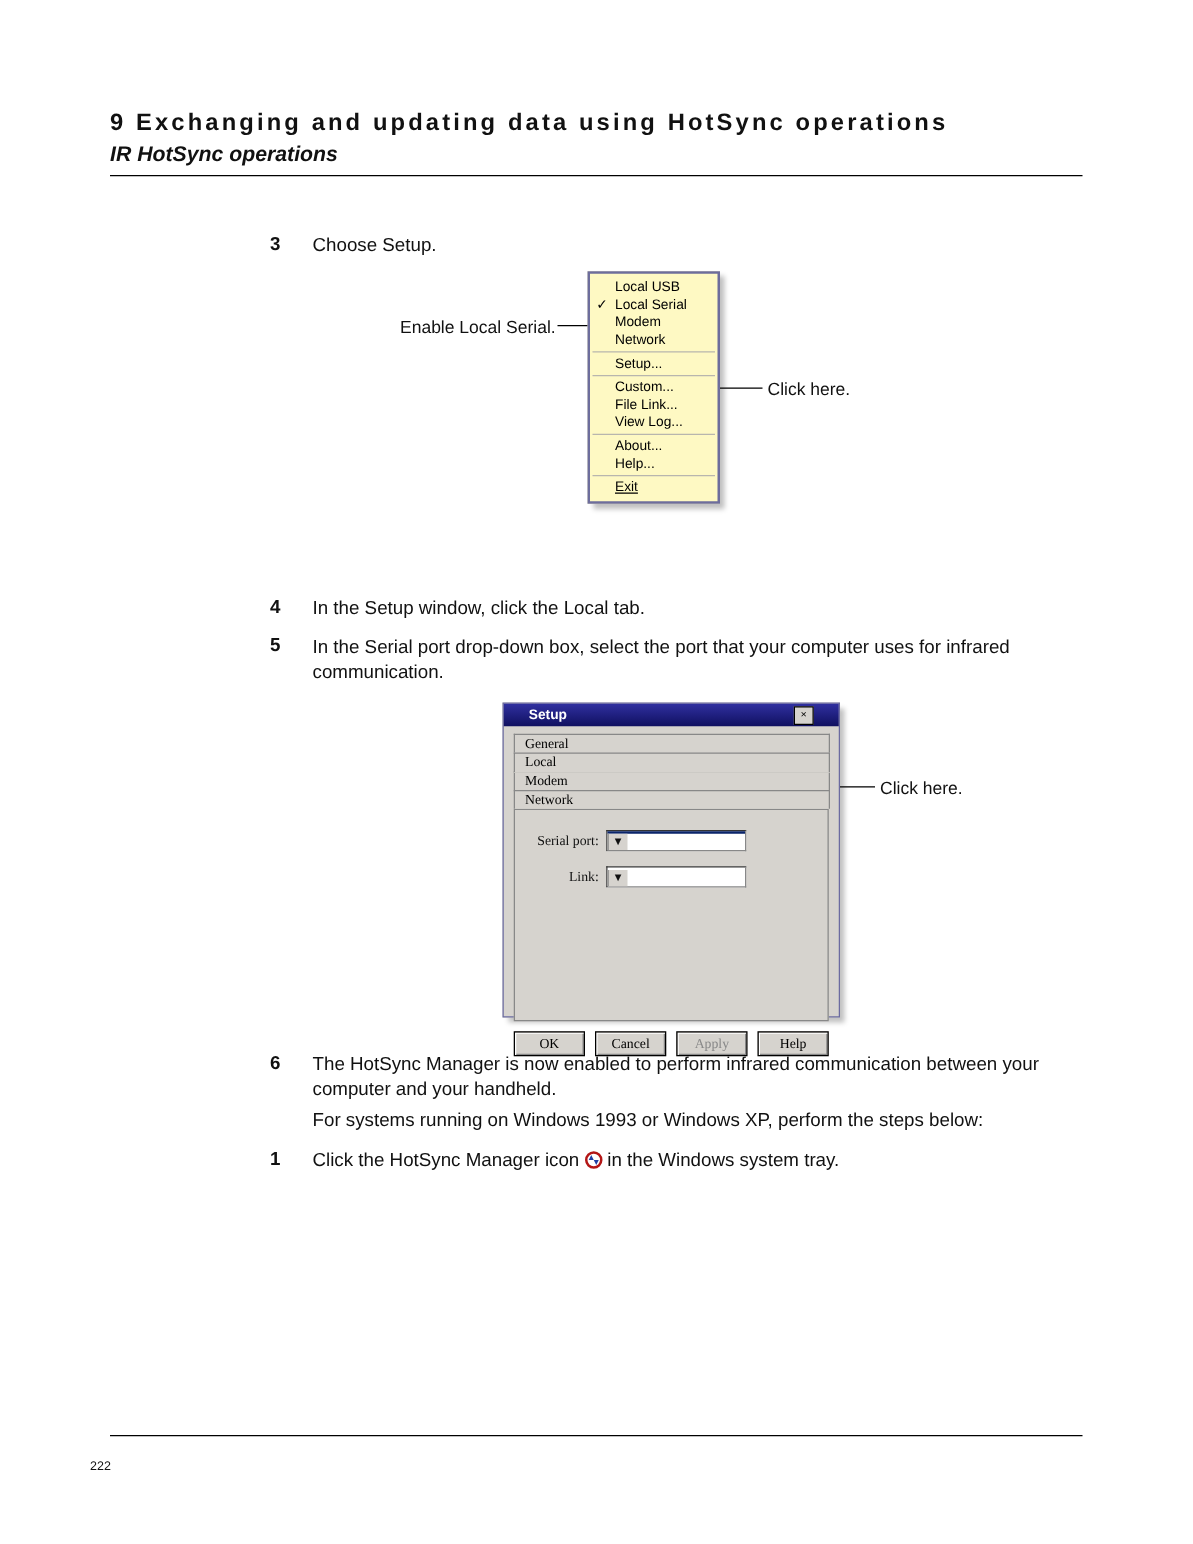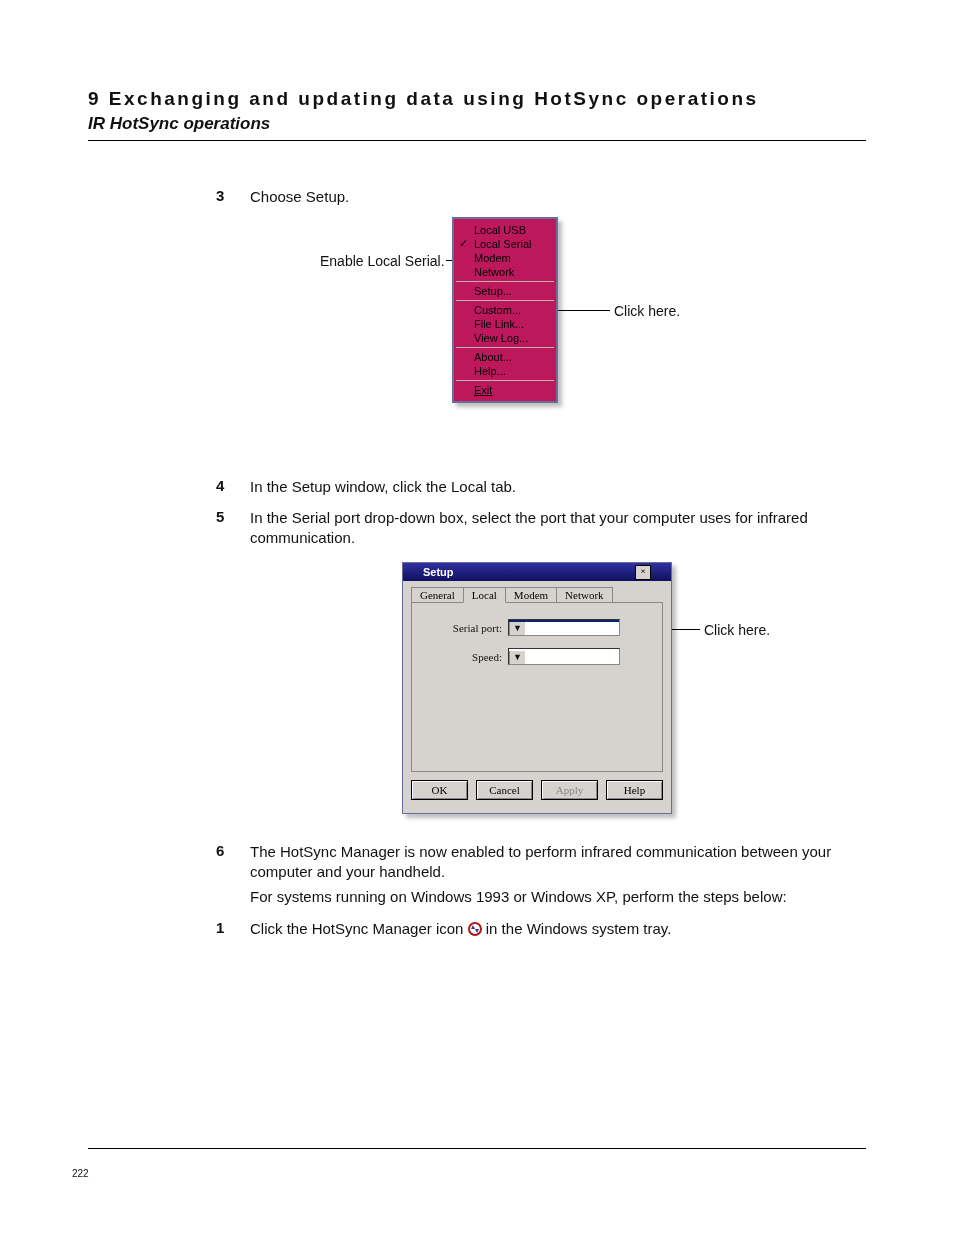--- a/index.html
+++ b/index.html
@@ -52,24 +52,24 @@
   }
   .step .body p { margin: 0 0 4px 0; }
   
   .fig1 {
     position: relative;
     height: 250px;
     margin: 4px 0 10px 0;
   }
   .ctx-menu {
     position: absolute;
-    left: 364px;
+    left: 382px;
     top: 0;
     width: 98px;
-    background: #be185d;
+    background: #fef9c3;
     border: 2px solid #6d6d9c;
     box-shadow: 4px 4px 4px rgba(0,0,0,.25);
     font: 11px "Tahoma", sans-serif;
     color: #000;
     padding: 2px;
   }
   .ctx-group {
     border-bottom: 1px solid #b8b6ae;
     padding: 2px 0;
   }
@@ -134,20 +134,21 @@
     font: bold 9px/11px Tahoma;
     text-align: center;
   }
   .dlg-body {
     padding: 6px 8px 8px 8px;
   }
   .tabstrip {
     display: flex;
     gap: 0;
     margin-bottom: 0;
+    flex-direction: column;
   }
   .tab {
     font: 11px Tahoma;
     color:#000;
     padding: 1px 8px;
     border: 1px solid #888;
     border-bottom: 0;
     background: #d6d3ce;
     margin-right: -1px;
     cursor: default;
@@ -155,21 +156,21 @@
   .tab.active {
     background: #d6d3ce;
     position: relative;
     z-index: 2;
     border-bottom: 1px solid #d6d3ce;
     margin-bottom: -1px;
   }
   .tabpanel {
     border: 1px solid #888;
     height: 170px;
-    padding: 16px 32px;
+    padding: 16px 9px;
     background: #d6d3ce;
     box-sizing: border-box;
   }
   .fieldrow {
     display: flex;
     align-items: center;
     gap: 6px;
     margin-bottom: 12px;
   }
   .fieldrow label {
@@ -343,21 +344,21 @@
         </div>
         <div class="tabpanel">
           <div class="fieldrow">
             <label>Serial port:</label>
             <div class="combo sel">
               <div class="combo-val">COM1</div>
               <div class="combo-btn">▼</div>
             </div>
           </div>
           <div class="fieldrow">
-            <label>Speed:</label>
+            <label>Link:</label>
             <div class="combo">
               <div class="combo-val">As Fast As Possible</div>
               <div class="combo-btn">▼</div>
             </div>
           </div>
         </div>
       </div>
       <div class="dlg-btns">
         <button>OK</button>
         <button>Cancel</button>

